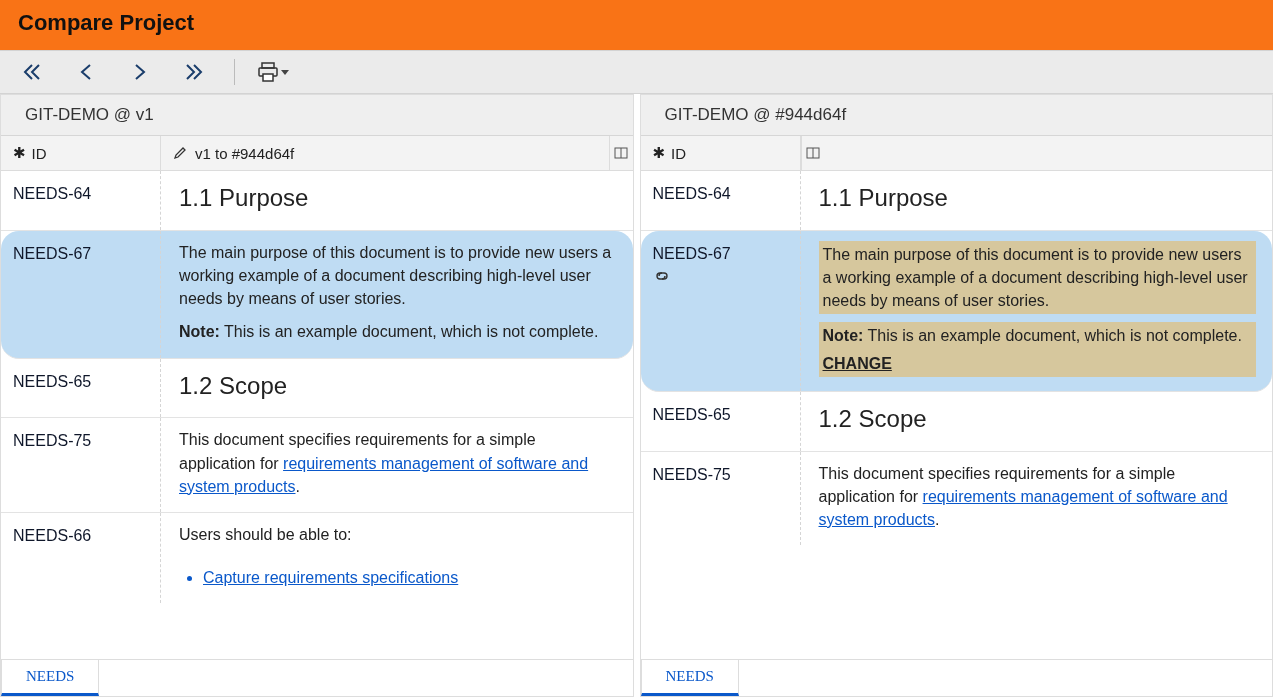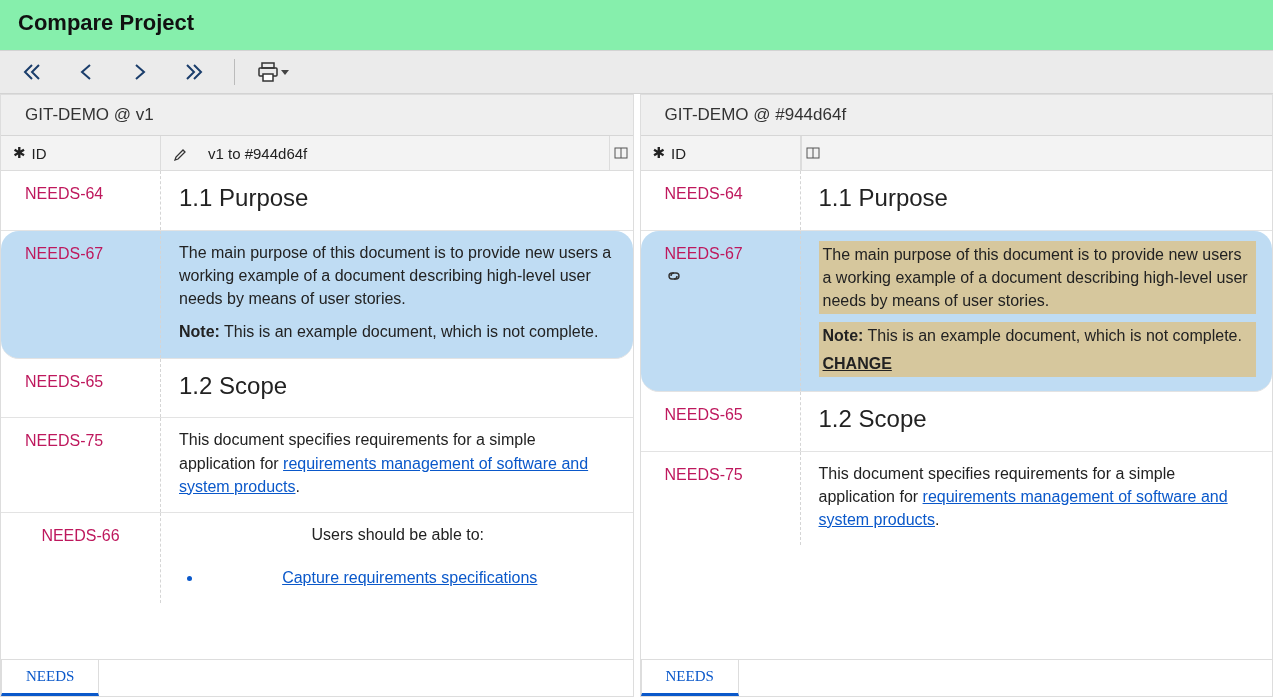--- a/index.html
+++ b/index.html
@@ -8,21 +8,21 @@
     font-size: 14px;
     color: #222;
     background: #fff;
     width: 1273px;
     height: 697px;
     overflow: hidden;
     display: flex;
     flex-direction: column;
   }
   .titlebar {
-    background: #86efac;
+    background: #f97316;
     padding: 10px 18px 14px 18px;
     font-size: 22px;
     font-weight: 700;
     color: #111;
   }
   .toolbar {
     background: #ebebeb;
     border: 1px solid #d3d3d3;
     border-left: none;
     border-right: none;
@@ -90,45 +90,45 @@
     border-right: 1px solid #dcdcdc;
     display: flex;
     align-items: center;
     gap: 6px;
     font-size: 15px;
   }
   .col-desc-h {
     flex: 1;
     padding: 8px 12px;
     display: flex;
-    align-items: flex-end;
-    gap: 21px;
+    align-items: center;
+    gap: 8px;
     font-size: 15px;
   }
   .col-tools-h {
     width: 24px;
     border-left: 1px solid #dcdcdc;
     display:flex;align-items:center;justify-content:center;
   }
   .grid-body {
     flex: 1;
     overflow-y: scroll;
     position: relative;
   }
   .row {
     display: flex;
     border-bottom: 1px solid #e3e3e3;
     min-height: 50px;
   }
   .row .c-id {
     width: 160px;
-    padding: 14px 24px;
+    padding: 14px 12px;
     border-right: 1px dashed #d5d5d5;
     font-size: 16px;
-    color: #be185d;
+    color: #0f172a;
   }
   .row .c-desc {
     flex: 1;
     padding: 10px 16px 14px 18px;
     font-size: 16px;
     line-height: 1.45;
   }
   .heading-txt {
     font-size: 24px;
     font-weight: 400;
@@ -261,21 +261,21 @@
       <div class="row">
         <div class="c-id">NEEDS-65</div>
         <div class="c-desc"><span class="heading-txt">1.2 Scope</span></div>
       </div>
       <div class="row">
         <div class="c-id">NEEDS-75</div>
         <div class="c-desc">
           <span>This document specifies requirements for a simple application for </span><a href="#" class="link">requirements management of software and system products</a><span>.</span>
         </div>
       </div>
-      <div class="row" style="border-bottom:none;text-align:center;">
+      <div class="row" style="border-bottom:none;">
         <div class="c-id">NEEDS-66</div>
         <div class="c-desc">
           <div>Users should be able to:</div>
           <ul style="margin-top:20px; padding-left:24px; color:#0a58ca;">
             <li><a href="#" class="link">Capture requirements specifications</a></li>
           </ul>
         </div>
       </div>
     </div>
     <div class="tabs">

